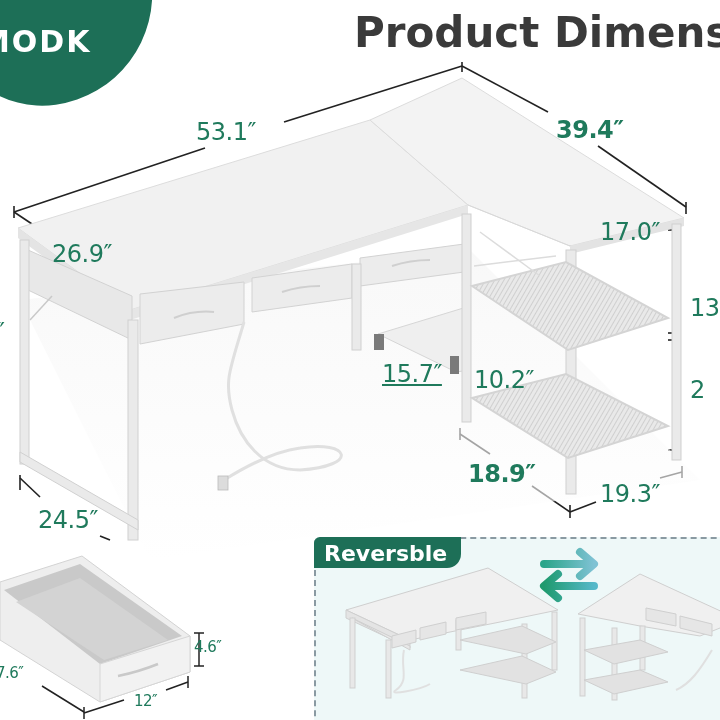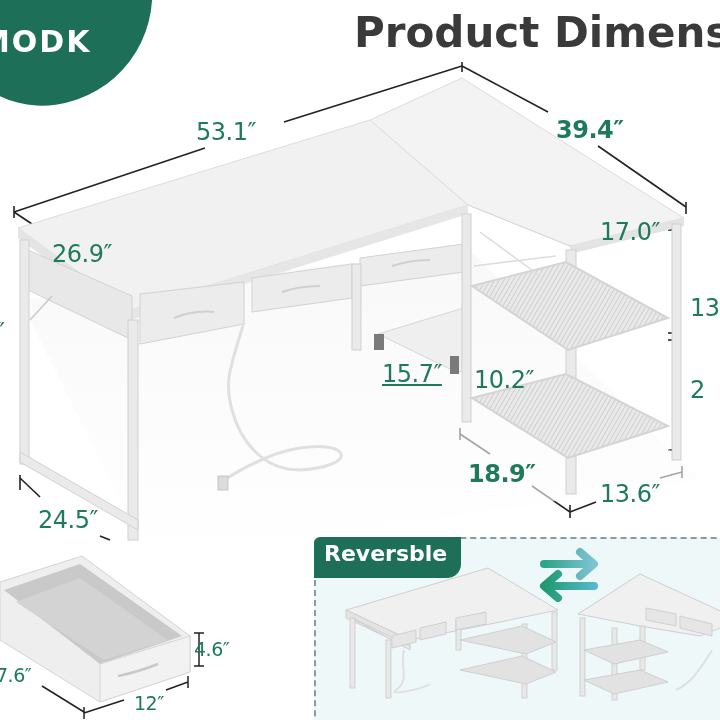--- a/index.html
+++ b/index.html
@@ -22,27 +22,27 @@
   }
   .title {
     position: absolute; left: 354px; top: 8px; white-space: nowrap;
     color: #3a3a3a; font-weight: bold; font-size: 42px;
     font-family: "DejaVu Sans", sans-serif;
   }
   .dim {
     position: absolute; color: #1f7a5c; font-size: 24px; white-space: nowrap;
     font-family: "DejaVu Sans", sans-serif; letter-spacing: -0.5px;
   }
-  .dim.small { font-size: 19px; text-align: center; }
+  .dim.small { font-size: 15px; text-align: center; }
   .rev-panel {
     position: absolute; left: 314px; top: 537px; width: 420px; height: 190px;
     background: #eef8f8; border: 2px dashed #8a9aa2; border-radius: 6px; box-sizing: border-box;
   }
   .rev-badge {
-    position: absolute; left: 314px; top: 537px; height: 41px; padding: 0 14px 0 10px;
+    position: absolute; left: 314px; top: 537px; height: 31px; padding: 0 14px 0 10px;
     background: #1d6f57; color: #ffffff; font-weight: bold; font-size: 22px;
     line-height: 33px; border-radius: 6px 0 14px 0;
     font-family: "DejaVu Sans", sans-serif;
   }
 </style>
 </head>
 <body>
 
 <div class="stage">
 
@@ -167,21 +167,21 @@
   <div class="dim" style="left:556px; top:116px;font-weight:bold;">39.4″</div>
   <div class="dim" style="left:52px; top:240px;">26.9″</div>
   <div class="dim" style="left:600px; top:218px;">17.0″</div>
   <div class="dim" style="left:690px; top:270px;margin-top:24px;">13</div>
   <div class="dim" style="left:690px; top:376px;">2</div>
   <div class="dim" style="left:-4px; top:318px;">″</div>
   <div class="dim" style="left:382px; top:360px;text-decoration:underline;">15.7″</div>
   <div class="dim" style="left:474px; top:366px;">10.2″</div>
   <div class="dim" style="left:38px; top:506px;">24.5″</div>
   <div class="dim" style="left:468px; top:460px;font-weight:bold;">18.9″</div>
-  <div class="dim" style="left:600px; top:480px;">13.6″</div>
+  <div class="dim" style="left:600px; top:480px;">19.3″</div>
   <div class="dim small" style="left:194px; top:638px;">4.6″</div>
   <div class="dim small" style="left:134px; top:692px;">12″</div>
   <div class="dim small" style="left:-4px; top:664px;">7.6″</div>
 
   <div class="rev-panel"></div>
   <svg class="art" width="720" height="720" viewBox="0 0 720 720">
 
     <g stroke="#cfcfcf" stroke-width="1">
       <polygon points="346,610 488,568 558,610 500,622 410,640" fill="#f0f0f0"></polygon>
       <polygon points="346,610 410,640 410,648 346,618" fill="#e4e4e4"></polygon>

